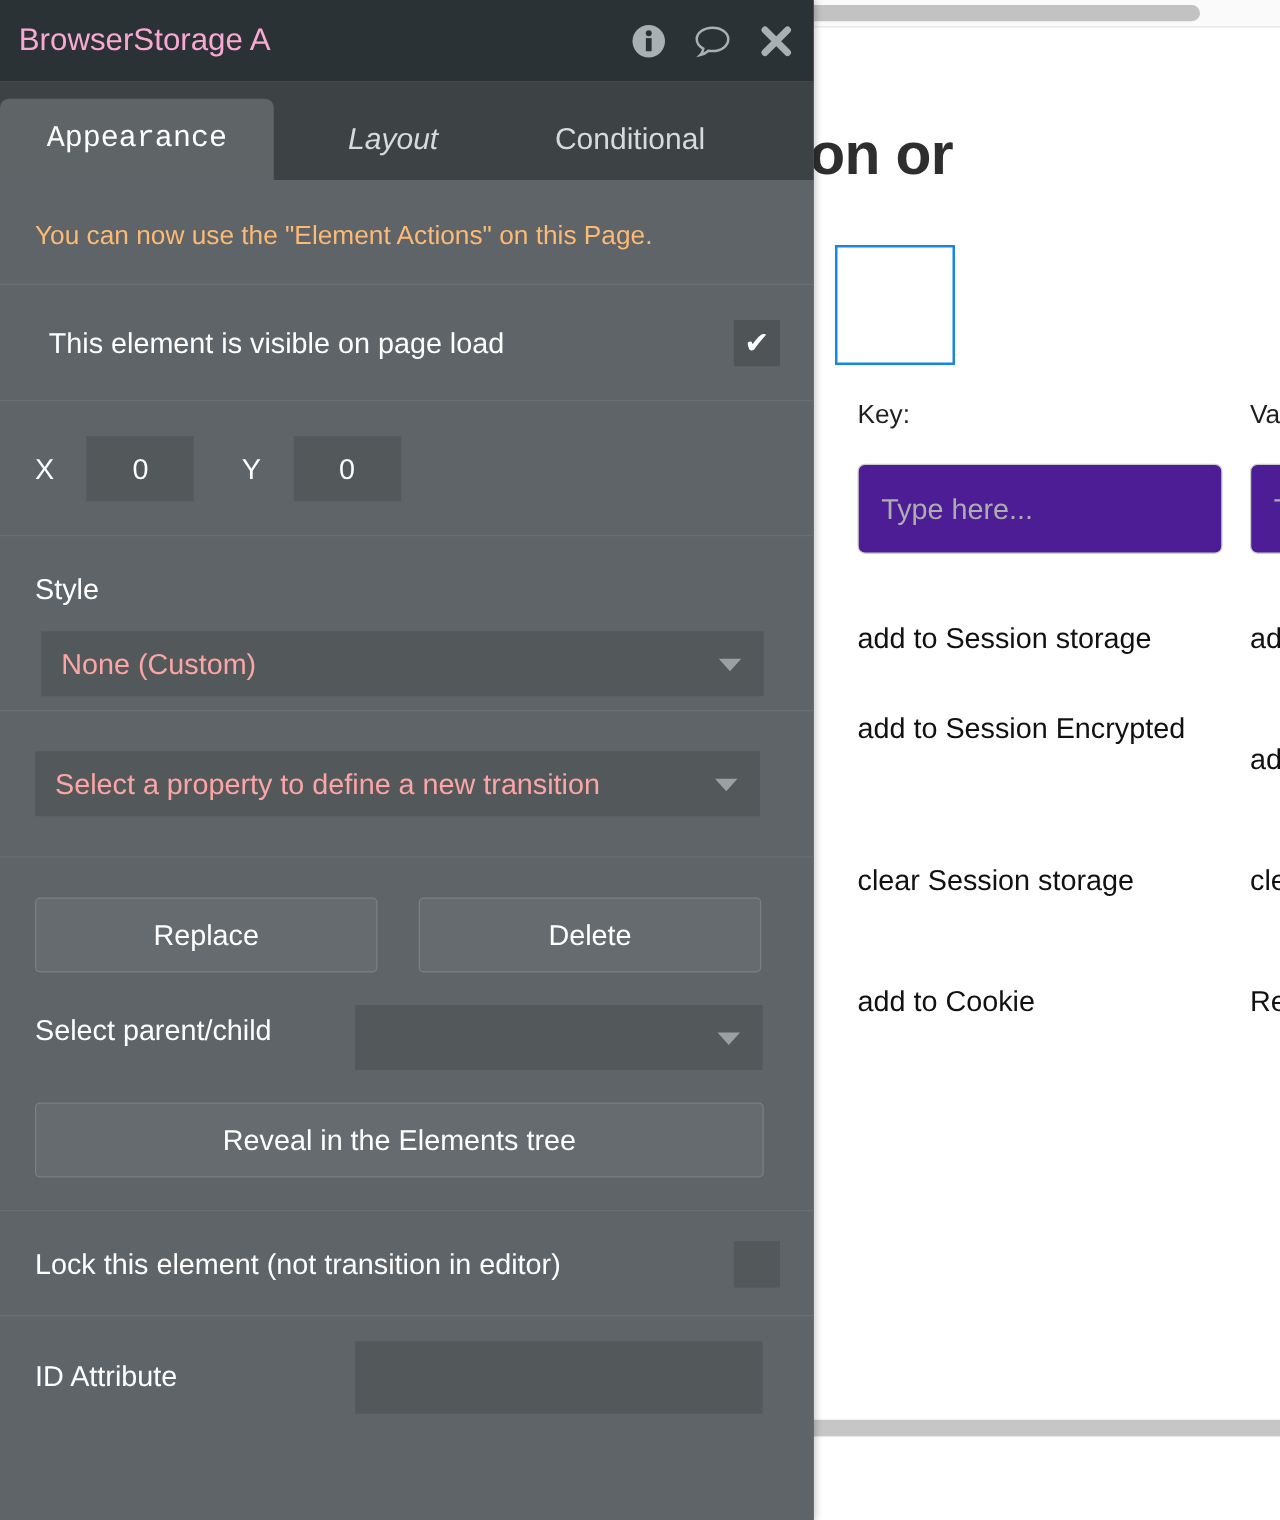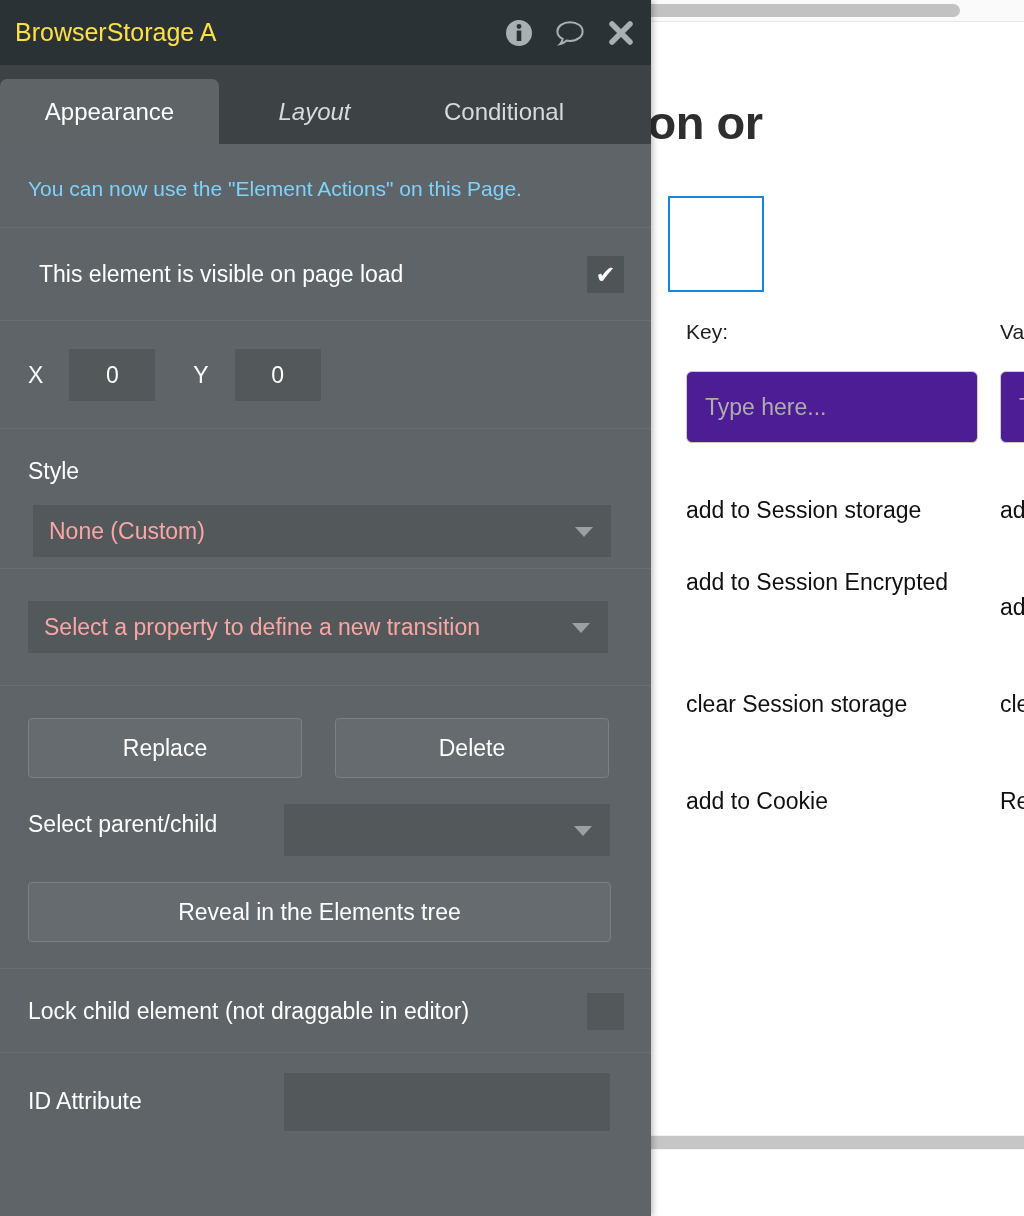--- a/index.html
+++ b/index.html
@@ -132,21 +132,21 @@
   .panel-titlebar {
     position: relative;
     height: 65px;
     background: #2b3235;
     display: flex;
     align-items: center;
   }
   .panel-title {
     margin-left: 15px;
     font-size: 25px;
-    color: #fde047;
+    color: #f9a8d4;
     font-weight: normal;
   }
   .titlebar-icons {
     position: absolute;
     right: 16px;
     top: 0;
     height: 65px;
     display: flex;
     align-items: center;
     gap: 22px;
@@ -174,37 +174,38 @@
     cursor: pointer;
     box-sizing: border-box;
   }
   .tab.w1 { width: 219px; }
   .tab.w2 { width: 135px; margin-left: 28px; font-style: italic;}
   .tab.w3 { width: 200px; margin-left: 22px;}
   .tab.active {
     background: #5f6467;
     color: #ffffff;
     border-radius: 7px 7px 0 0;
+    font-family: Liberation Mono, monospace;
   }
 
   .panel-body {
     position: relative;
     background: #5e6468;
     height: 1072px;
   }
   .section {
     position: relative;
     border-bottom: 1px solid #686e72;
     box-sizing: border-box;
   }
   .section.nb { border-bottom: none; }
 
   .hint-text {
     font-size: 21px;
-    color: #7dd3fc;
+    color: #fdba74;
     padding: 33px 0 33px 28px;
   }
 
   .row {
     display: flex;
     align-items: center;
     position: relative;
   }
   .lbl {
     font-size: 23px;
@@ -408,21 +409,21 @@
       <div class="dropdown" style="position:absolute; left:284px; top:118px; width:326px;">
         <span class="dd-text"></span>
         <span class="caret"></span>
       </div>
 
       <div class="btn" style="position:absolute; left:28px; top:196px; width:583px;">Reveal in the Elements tree</div>
     </div>
 
     <div class="section" style="height:84px;">
       <div class="row" style="height:84px; padding:0 27px 0 28px;">
-        <div class="lbl">Lock child element (not draggable in editor)</div>
+        <div class="lbl">Lock this element (not transition in editor)</div>
         <div style="flex:1"></div>
         <div class="checkbox empty"></div>
       </div>
     </div>
 
     <div class="section nb" style="height:96px;">
       <div class="lbl" style="position:absolute; left:28px; top:35px;">ID Attribute</div>
       <div class="textbox" style="position:absolute; left:284px; top:20px; width:326px;"></div>
     </div>
 

